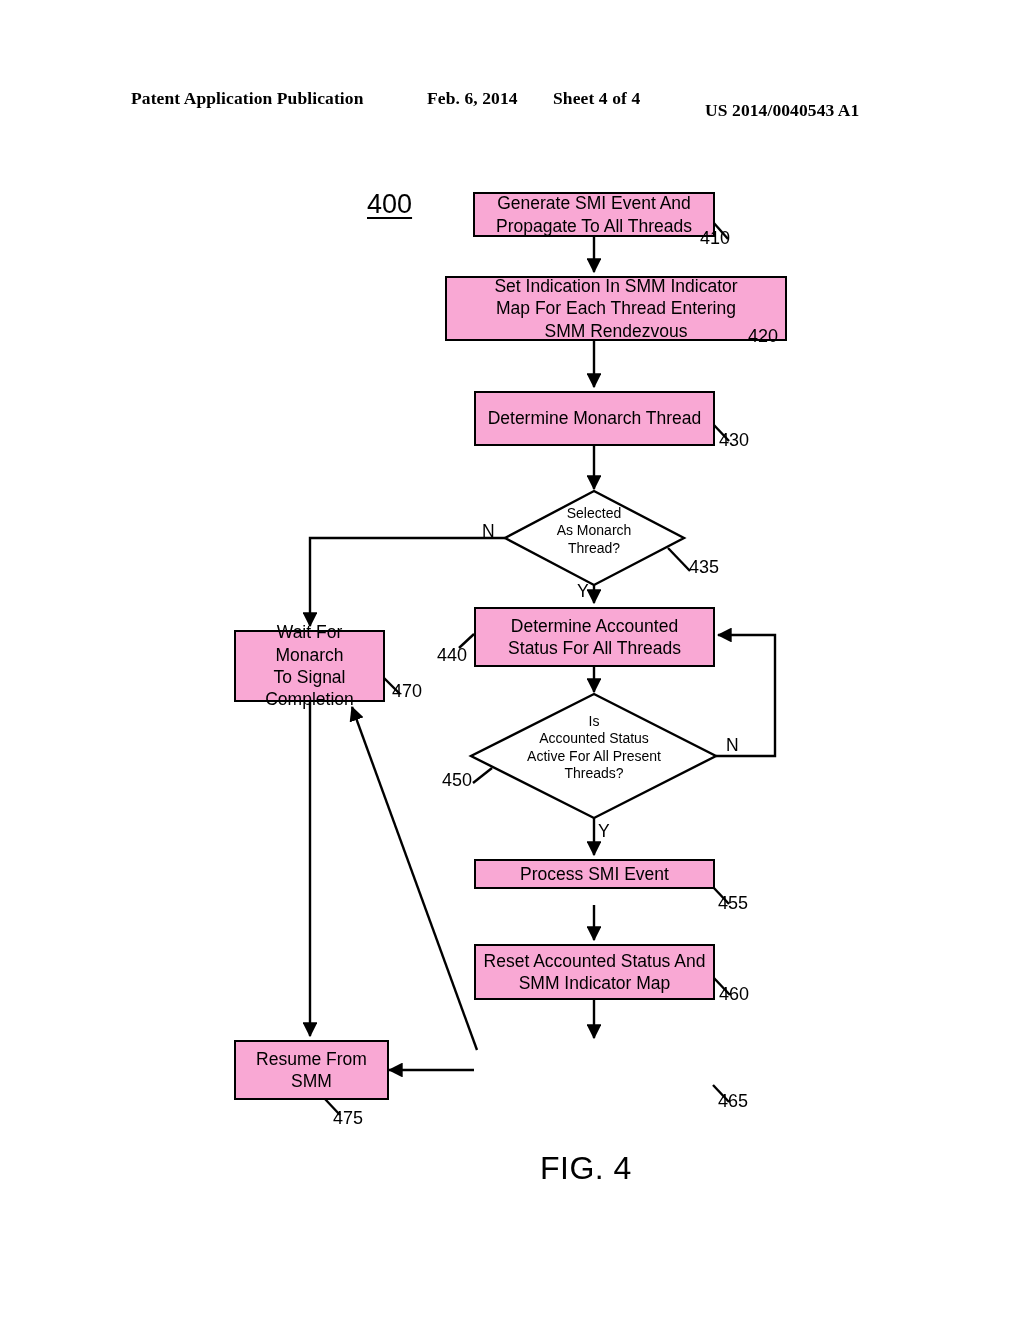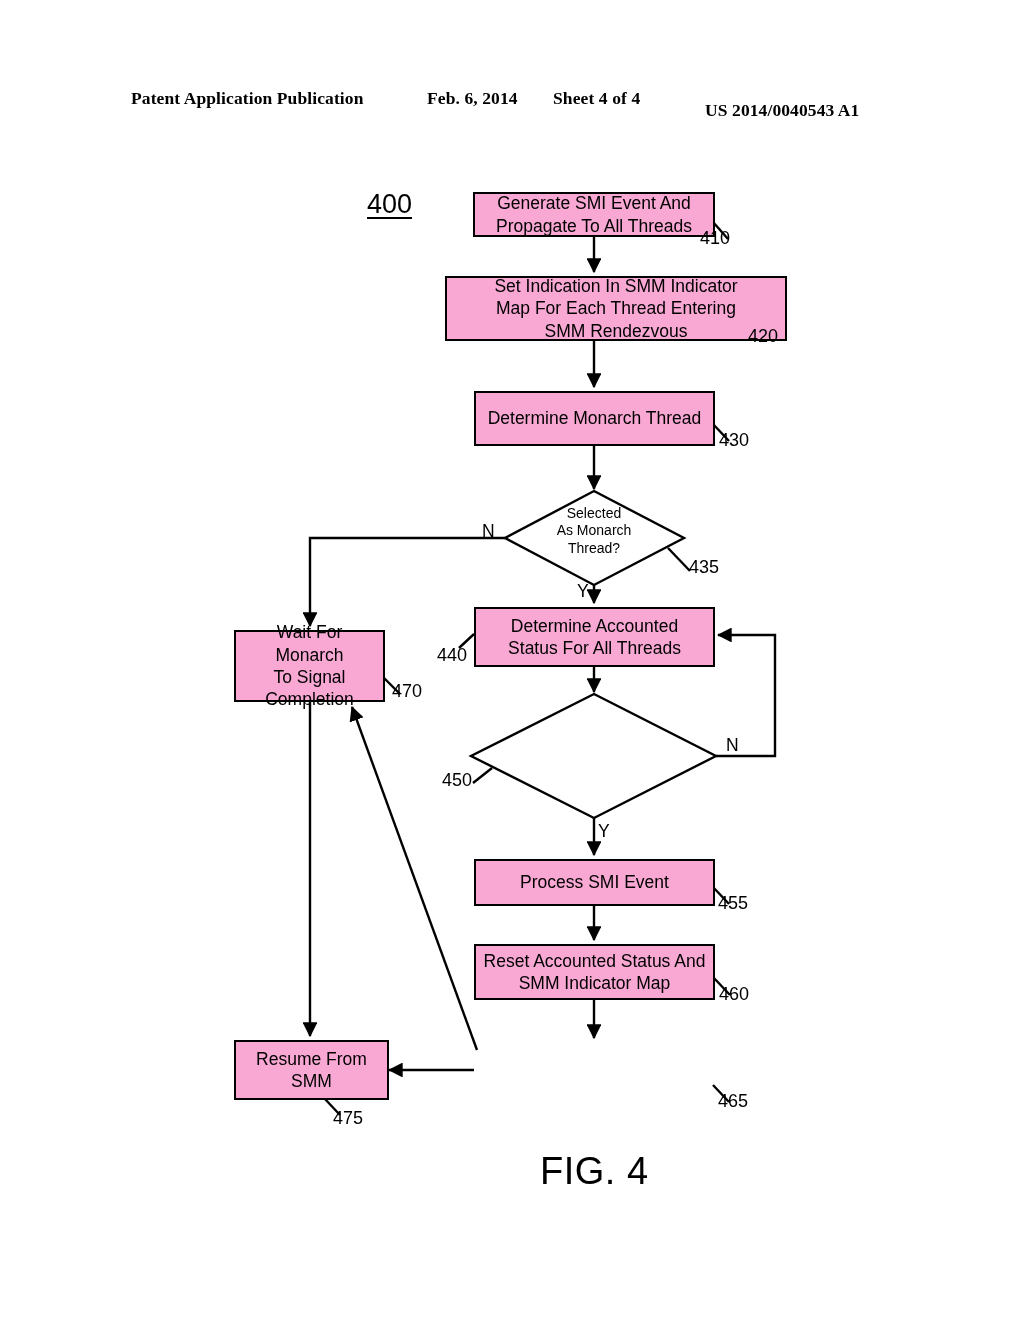--- a/index.html
+++ b/index.html
@@ -95,21 +95,21 @@
     font-size: 17.5px;
     color: #000;
     z-index: 5;
   }
 
   
   #fig-label {
     position: absolute;
     left: 540px;
     top: 1150px;
-    font-size: 38px;
+    font-size: 32px;
     letter-spacing: 0.5px;
     color: #000;
     white-space: nowrap;
   }
 
   
   #diagram-id {
     position: absolute;
     left: 367px;
     top: 189px;
@@ -204,22 +204,26 @@
 
   <div class="diamond-label" style="left:515px; top:505px; width:158px;">Selected
 As Monarch
 Thread?</div>
 
   <div class="node" style="left:474px; top:607px; width:241px; height:60px;">
     <span class="txt">Determine Accounted
 Status For All Threads</span>
   </div>
 
-
-  <div class="node" style="left:474px; top:859px; width:241px; height:47px;">
+  <div class="diamond-label" style="left:486px; top:713px; width:216px;">Is
+Accounted Status
+Active For All Present
+Threads?</div>
+
+  <div class="node" style="left:474px; top:859px; width:241px; height:30px;">
     <span class="txt">Process SMI Event</span>
   </div>
 
   <div class="node" style="left:474px; top:944px; width:241px; height:56px;">
     <span class="txt">Reset Accounted Status And
 SMM Indicator Map</span>
   </div>
 
 
   <div class="node" style="left:234px; top:1040px; width:155px; height:60px;">

